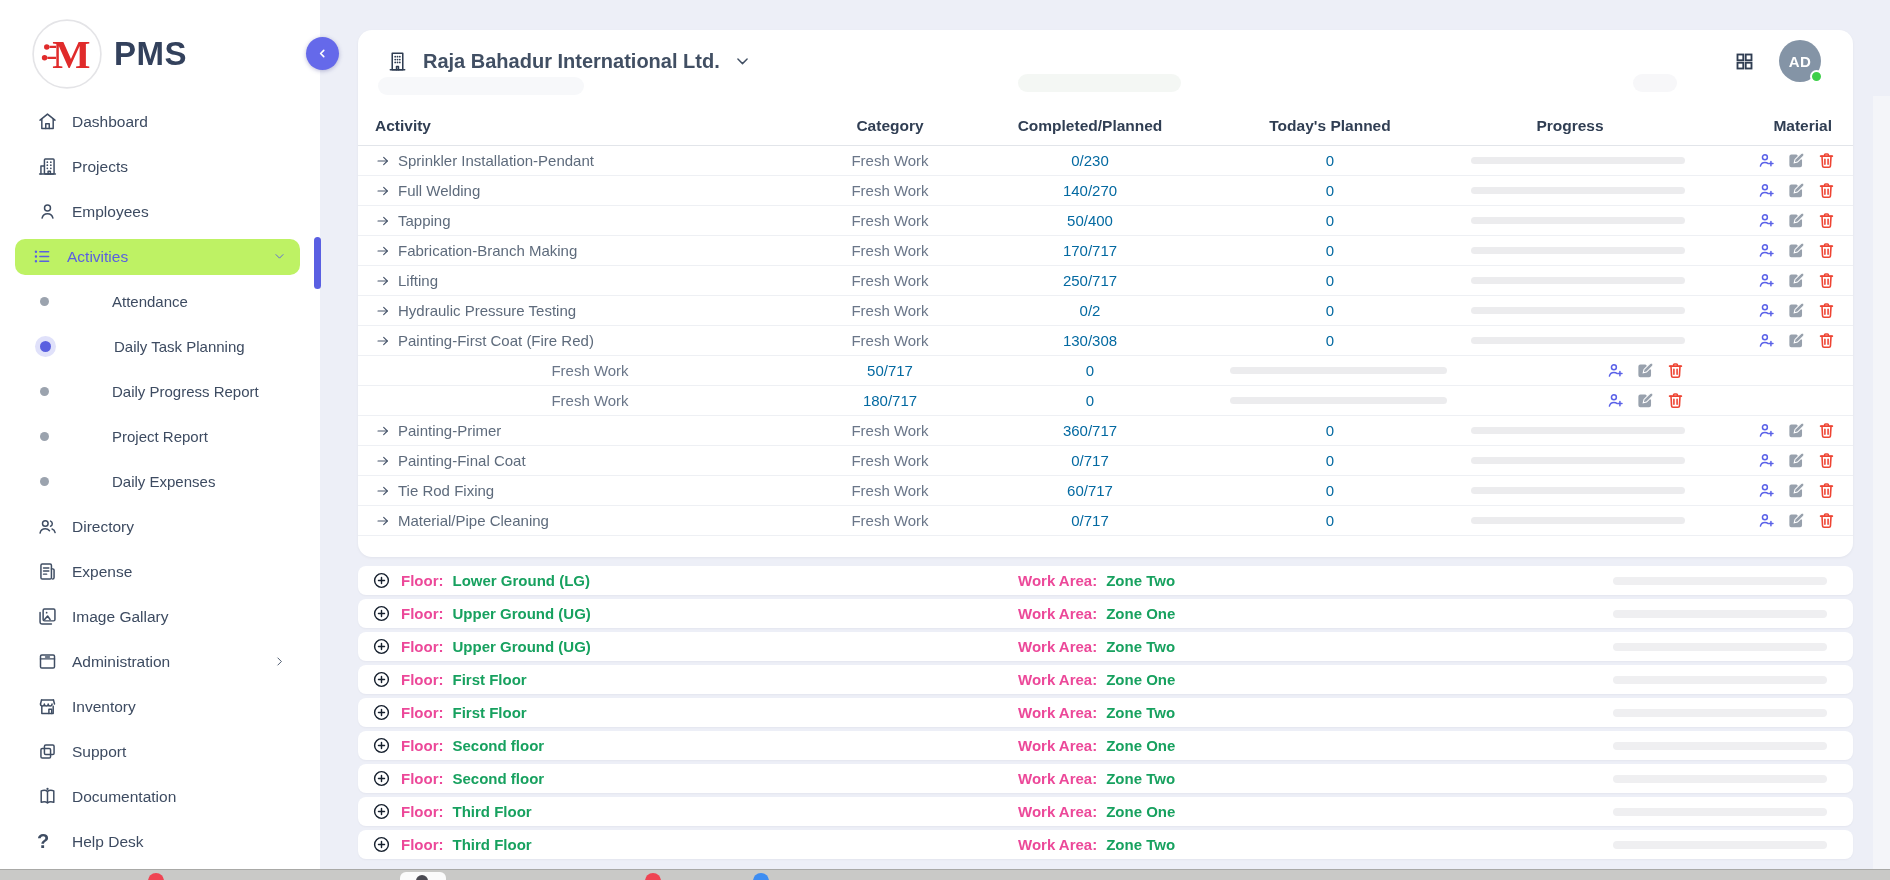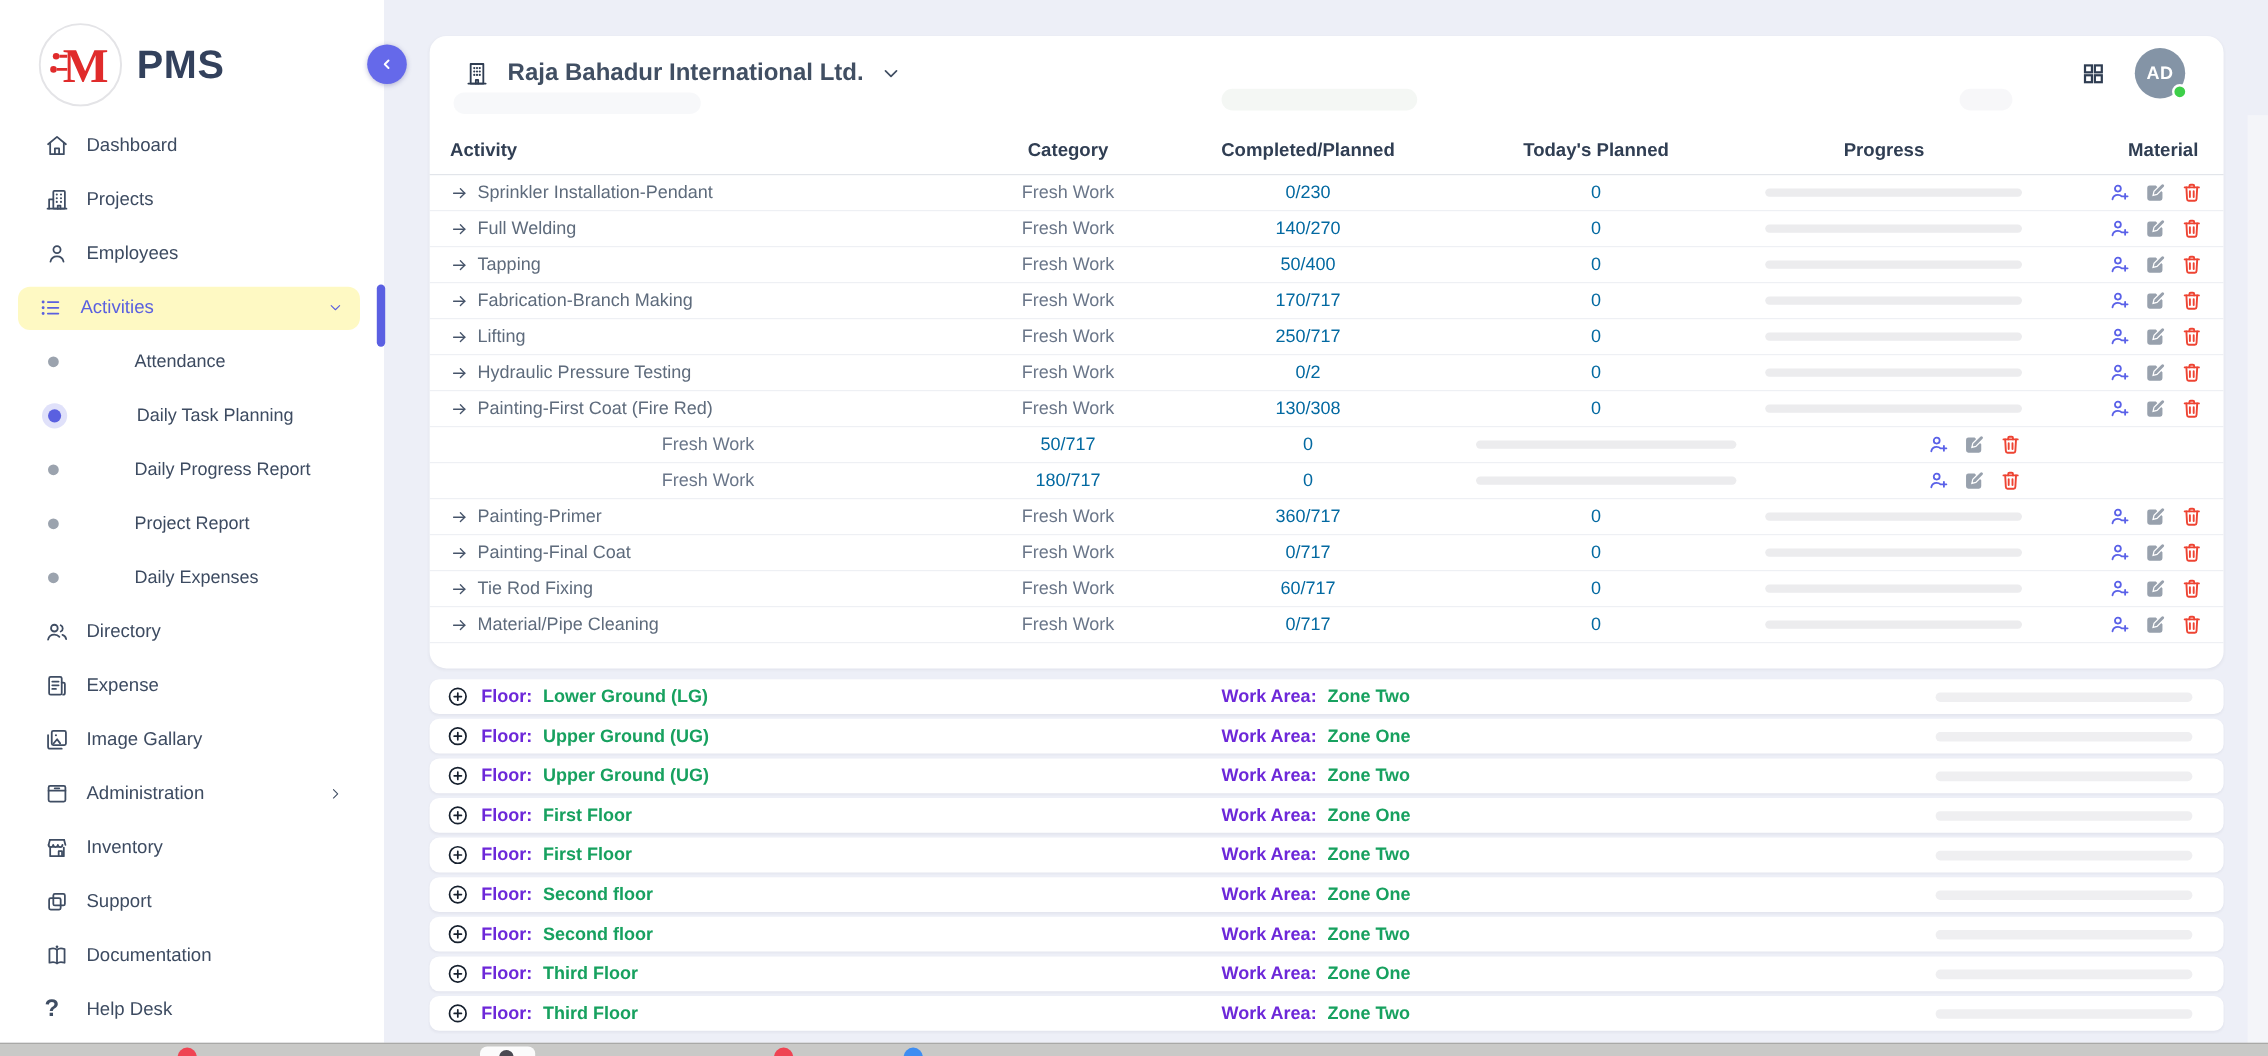--- a/index.html
+++ b/index.html
@@ -10,21 +10,21 @@
   .sidebar { position:absolute; left:0; top:0; width:320px; height:869px; background:#fff; z-index:2; }
   .logo-row { display:flex; align-items:center; gap:12px; padding:19px 0 0 32px; }
   .logo-circle { width:70px; height:70px; flex:0 0 70px; }
   .brand { font-size:33px; font-weight:700; color:#33415c; letter-spacing:.5px; }
   .nav { margin-top:10px; }
   .side-item { height:45px; display:flex; align-items:center; margin:0 20px 0 15px; padding-left:22px;
                color:#3d4b61; font-size:15.5px; font-weight:500; cursor:pointer; border-radius:10px; }
   .side-item .icon { width:21px; height:21px; color:#3f4d63; display:inline-flex; }
   .side-item .icon svg { width:100%; height:100%; }
   .side-label { margin-left:14px; }
-  .side-item.active { background:#fef9c3; height:36px; margin-top:4.5px; margin-bottom:4.5px; color:#5a60e0;padding-left:17px; }
+  .side-item.active { background:#bef264; height:36px; margin-top:4.5px; margin-bottom:4.5px; color:#5a60e0;padding-left:17px; }
   .side-item.active .icon { color:#5a60e0; }
   .trail { margin-left:auto; margin-right:14px; width:13px !important; height:13px !important; }
   .sub-item { height:45px; display:flex; align-items:center; padding-left:40px; font-size:15px;
               color:#3d4b61; font-weight:500; cursor:pointer; }
   .dot { width:9px; height:9px; border-radius:50%; background:#9ba3ae; flex:0 0 auto; }
   .dot-active { width:11px; height:11px; background:#5a60e0; box-shadow:0 0 0 5px #e0e1fa; }
   .sub-label { margin-left:63px; }
   .qmark { font-size:20px; font-weight:700; color:#3f4d63; line-height:21px; display:block; text-align:center; }
   .indicator { position:absolute; left:314px; top:237px; width:7px; height:52px; border-radius:4px; background:#5a5fe2; z-index:6; }
   .toggle { position:absolute; left:306px; top:37px; width:33px; height:33px; border-radius:50%;
@@ -69,21 +69,21 @@
   .actions-cell { display:flex; gap:11px; justify-content:flex-end; align-items:center; }
   .act-btn { width:19px; height:19px; cursor:pointer; display:inline-flex; }
   .act-btn svg { width:100%; height:100%; }
 
   
   .floors { position:absolute; left:358px; top:566px; width:1495px; z-index:1; }
   .floor-row { position:relative; height:29px; margin-bottom:4px; background:#fff; border-radius:8px;
                display:flex; align-items:center; padding-left:14px; box-shadow:0 1px 2px rgba(16,24,40,.04); }
   .plus-btn { width:19px; height:19px; color:#16202e; cursor:pointer; display:inline-flex; }
   .plus-btn svg { width:100%; height:100%; }
-  .f-key { margin-left:10px; color:#6d28d9; font-size:15px; font-weight:600; }
+  .f-key { margin-left:10px; color:#ec4899; font-size:15px; font-weight:600; }
   .f-val { margin-left:9px; color:#17a15f; font-size:15px; font-weight:600; }
   .f-mid { position:absolute; left:660px; display:flex; }
   .f-bar { position:absolute; right:26px; top:50%; transform:translateY(-50%); width:214px; height:8px;
            border-radius:5px; background:#efeff1; overflow:hidden; }
   .f-fill { height:100%; border-radius:5px; background:#5d61e9; box-shadow:0 1px 4px rgba(93,97,233,.55); }
 
   
   .scrollband { position:absolute; right:0; top:96px; width:17px; height:773px; background:#f4f5f9; z-index:0; }
   .dock { position:absolute; left:0; bottom:0; width:1890px; height:11px; background:#c9c9c7;
           border-top:1px solid #a9a9a7; overflow:hidden; z-index:10; }

